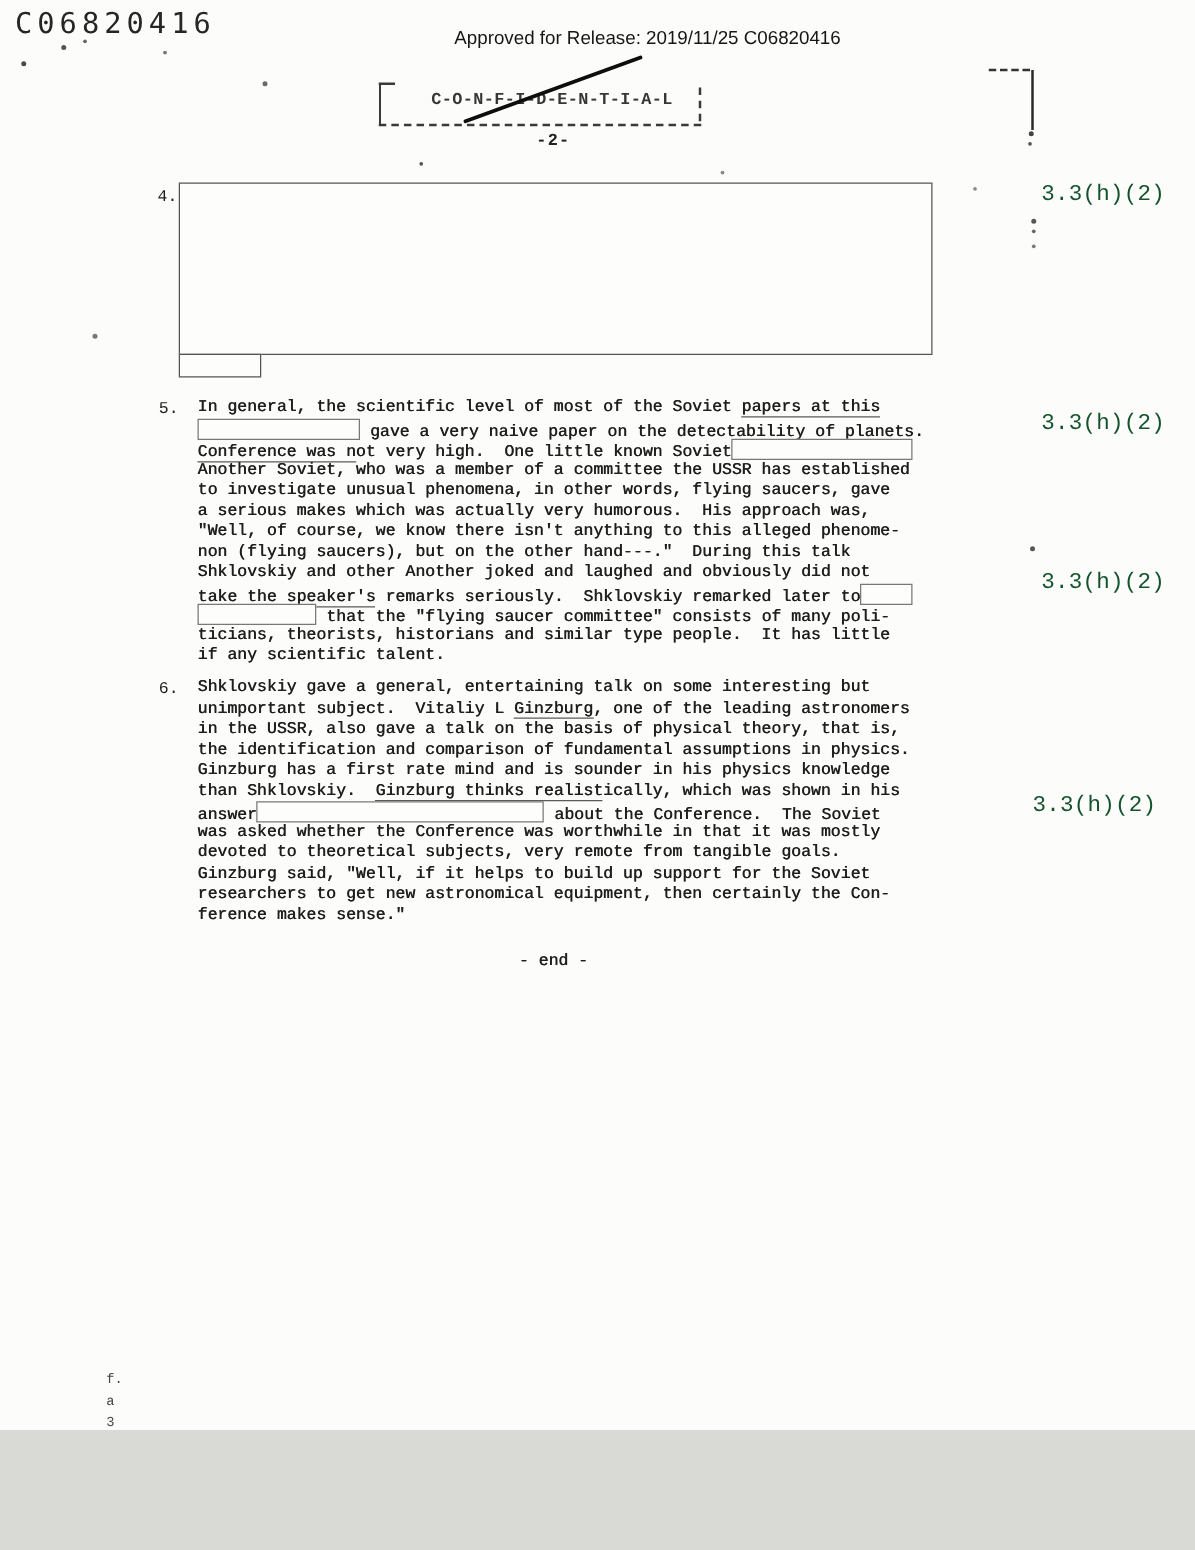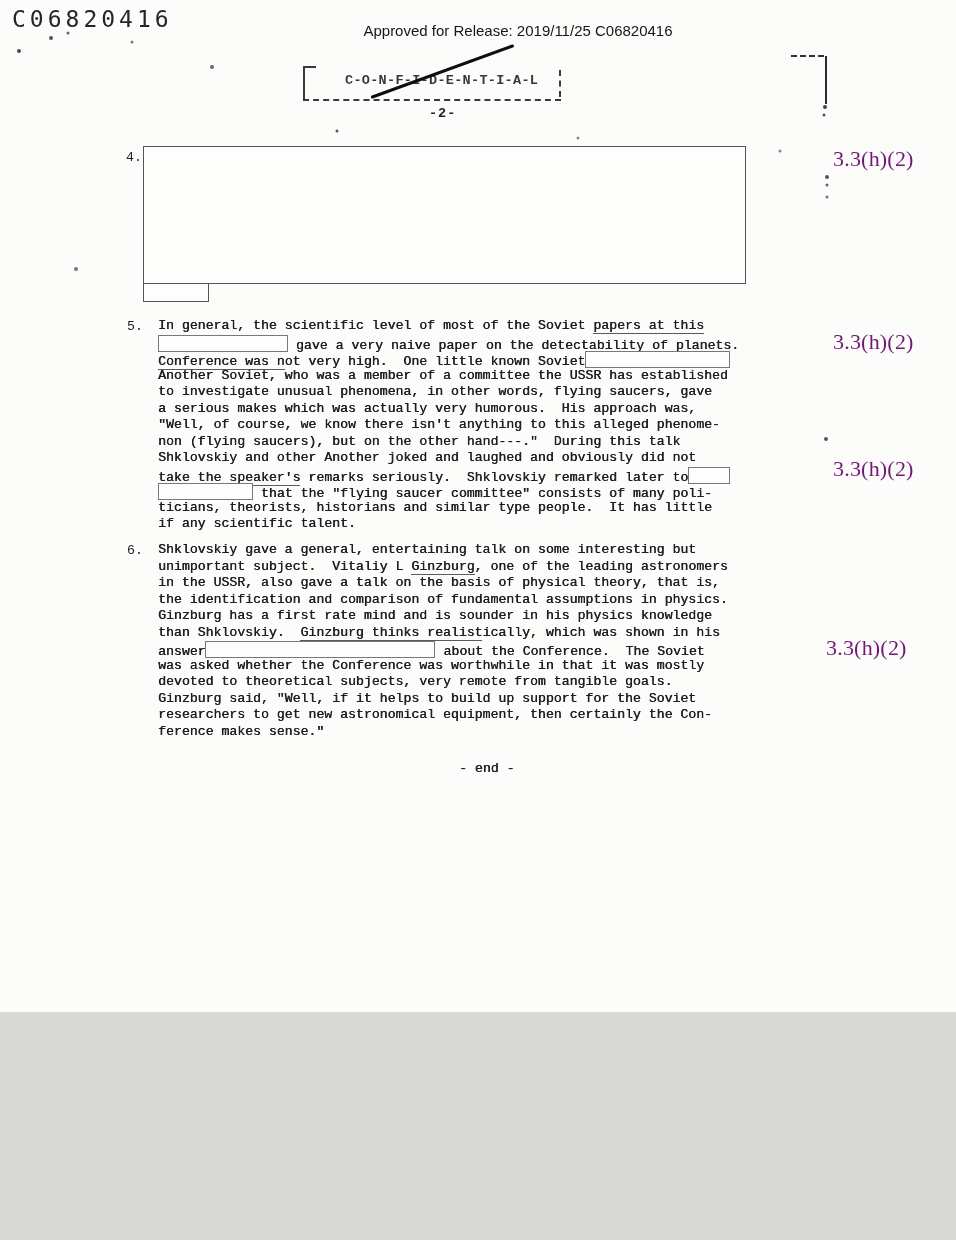--- a/index.html
+++ b/index.html
@@ -1,17 +1,17 @@
 <!DOCTYPE html>
 <html><head>
 <meta charset="utf-8">
 <style>
   html,body{margin:0;padding:0;background:#d9d9d6;}
   .page{
-    position:relative;width:956px;height:1012px;margin:0 auto;
+    position:relative;width:956px;height:1144px;margin:0 auto;
     background:#fcfcfa;overflow:hidden;
     font-family:"Liberation Mono","DejaVu Sans Mono",monospace;color:#1e1e1e;
   }
   
   .doc-id{
     position:absolute;left:12px;top:6px;
     font-family:"DejaVu Sans Mono",monospace;font-size:23px;letter-spacing:4px;color:#262626;
   }
   
   .approval{
@@ -48,25 +48,25 @@
   .para5{left:158px;top:318px;}
   .para6{left:158px;top:542px;}
   .tline{white-space:pre;height:16.5px;text-shadow:0.4px 0 0 #262626;}
   .u{border-bottom:1.6px solid #5a5a5a;}
   .rbox{
     display:inline-block;height:17px;border:1px solid #787878;background:#fdfdfc;
     vertical-align:-3px;box-sizing:border-box;text-shadow:none;
   }
   .bigbox{width:603px;height:138px;border:1.5px solid #555;background:#fdfdfc;box-sizing:border-box;}
   .smallbox{position:absolute;left:0;top:137px;width:66px;height:19px;border:1.5px solid #555;background:#fdfdfc;box-sizing:border-box;}
-  .endmark{position:absolute;left:415px;top:761px;font-size:13.2px;text-shadow:0.4px 0 0 #262626;margin-left:44px;}
+  .endmark{position:absolute;left:415px;top:761px;font-size:13.2px;text-shadow:0.4px 0 0 #262626;}
   
   .ann{
-    position:absolute;left:833px;font-family:Liberation Serif, serif;
-    font-size:22px;color:#701a75;letter-spacing:0.2px;
+    position:absolute;left:833px;font-family:Liberation Mono, monospace;
+    font-size:18px;color:#14532d;letter-spacing:0.2px;
   }
   .ann1{top:146px;}.ann2{top:329px;}.ann3{top:456px;}.ann4{top:635px;left:826px;}
   
   .mmarks{position:absolute;left:85px;top:1096px;font-size:11px;line-height:17.5px;color:#474747;}
   .mmarks span{display:block;}
   
   .footer-line{position:absolute;left:6px;top:1174px;width:938px;height:3px;background:#1a1a1a;border-radius:2px;transform:rotate(-0.08deg);}
   
   .specks{
     position:absolute;left:0;top:0;width:2px;height:2px;background:transparent;border-radius:50%;

